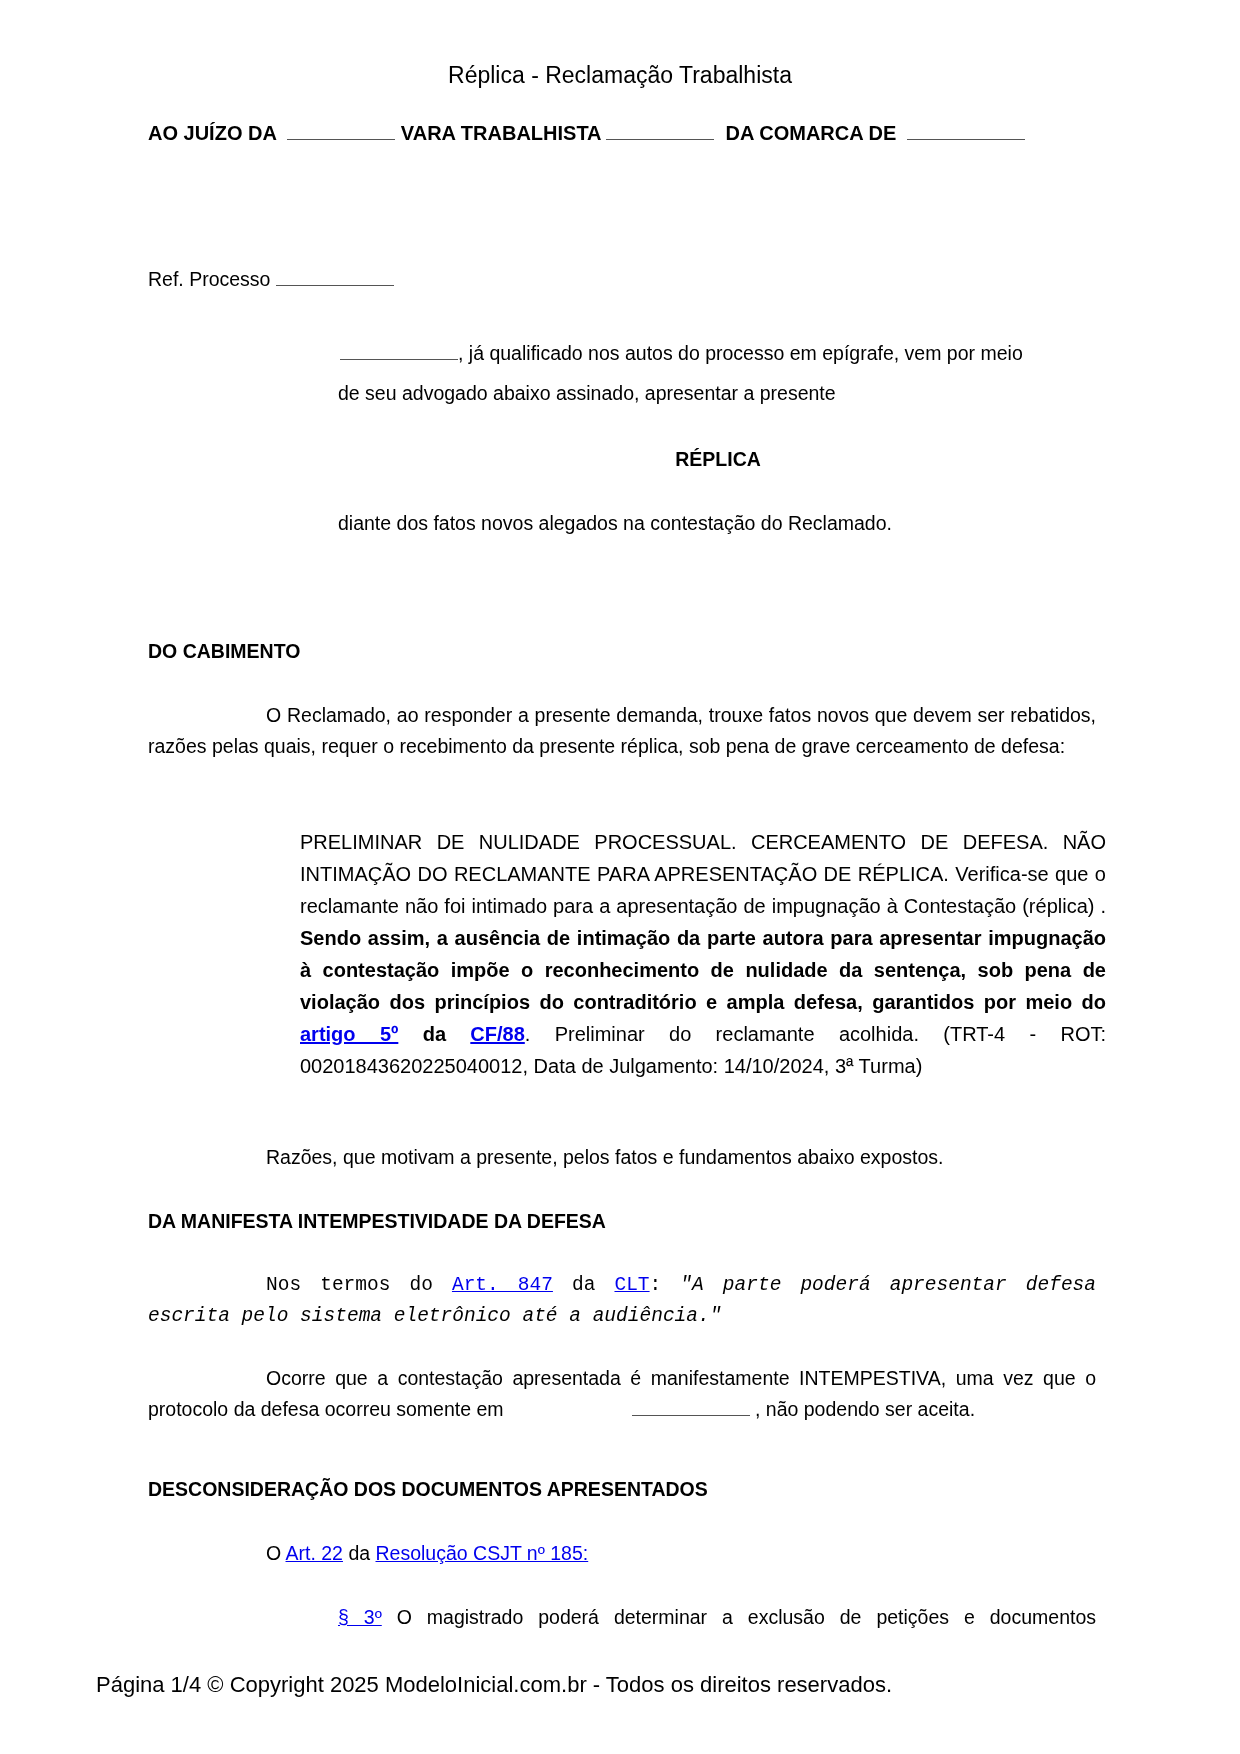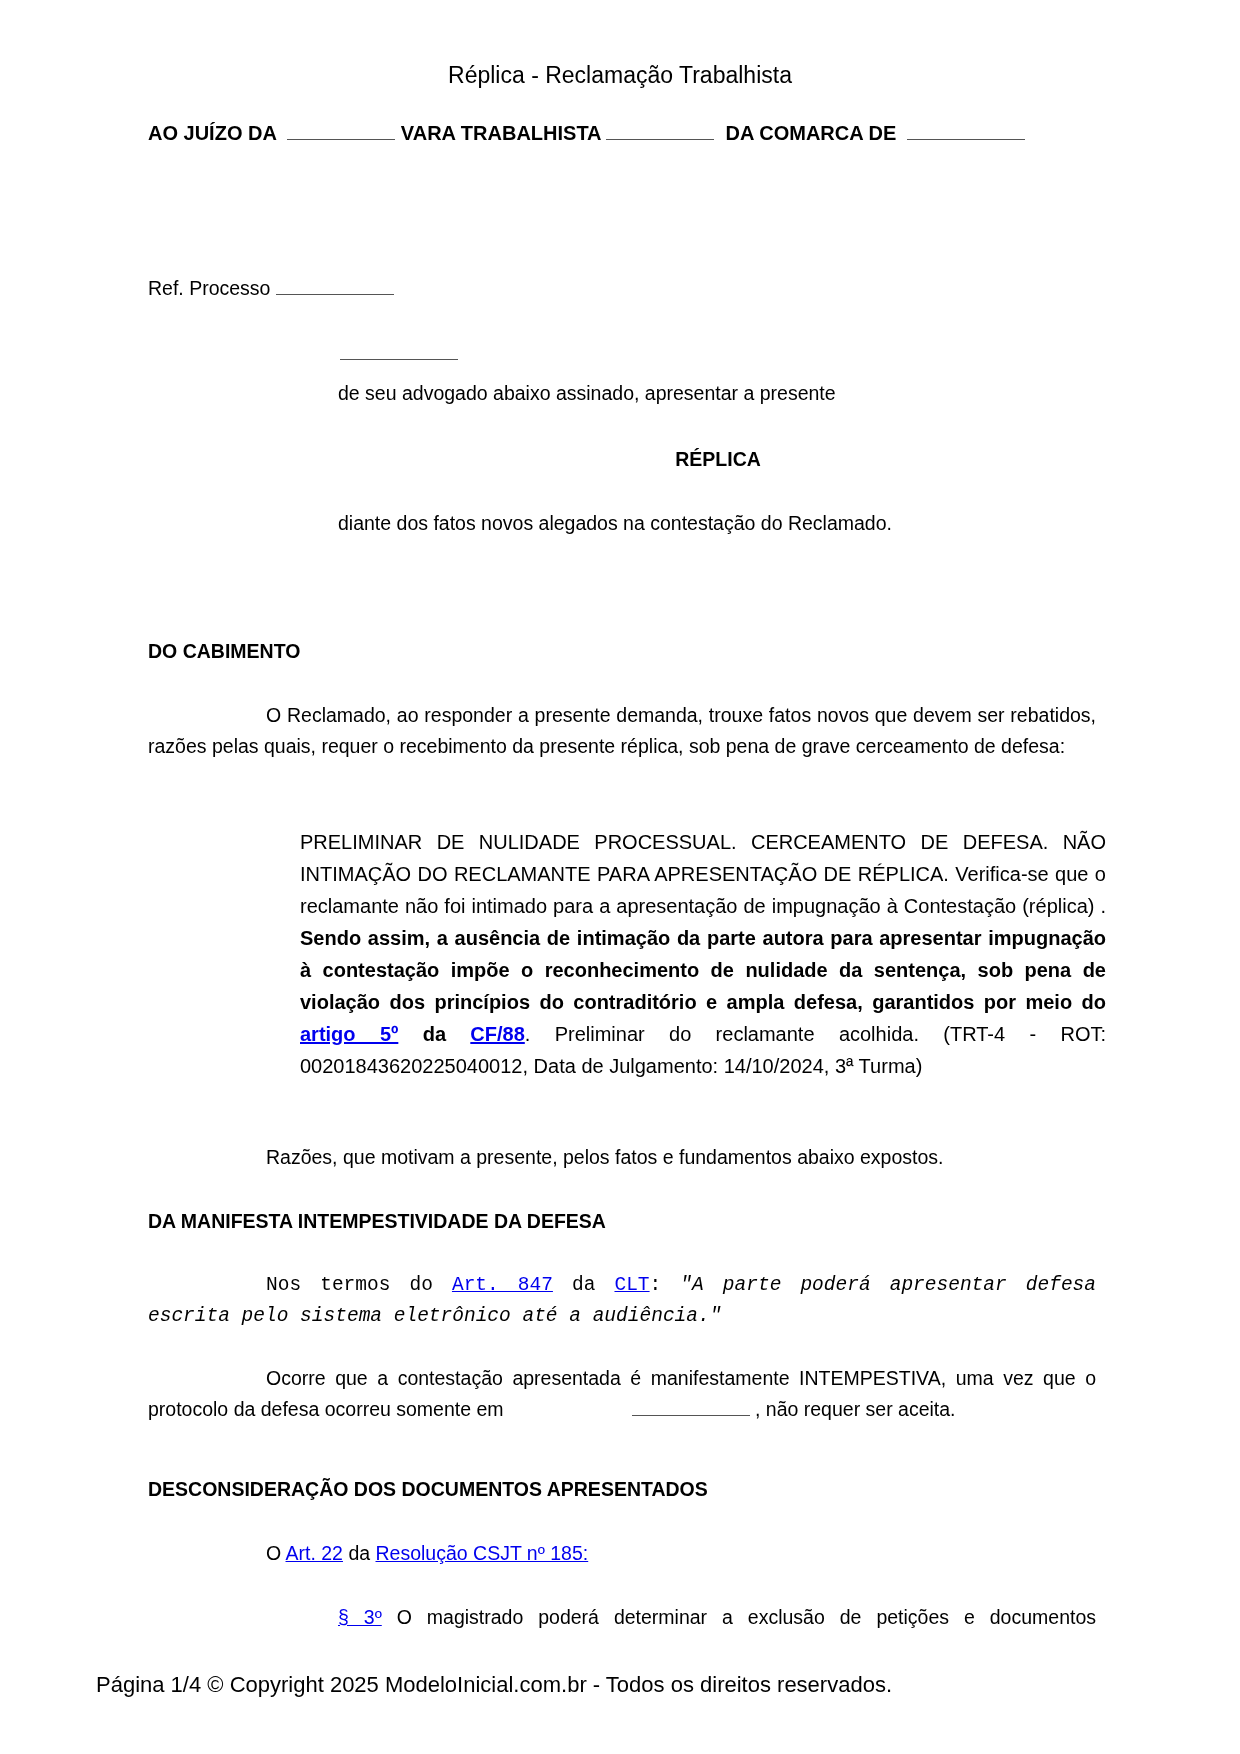--- a/index.html
+++ b/index.html
@@ -1,53 +1,53 @@
 <!DOCTYPE html>
 <html><head>
 <meta charset="utf-8">
 <style>
   html, body { margin: 0; padding: 0; background: #ffffff; }
   body { width: 1240px; height: 1754px; position: relative; overflow: hidden;
          font-family: "Liberation Sans", sans-serif; color: #000; font-size: 19.5px; }
   .abs { position: absolute; }
   .title { top: 62px; left: 0; width: 1240px; text-align: center; font-size: 23px; }
   .court { top: 122px; left: 148px; font-weight: bold; font-size: 20px; white-space: pre; }
-  .ref { top: 277px; left: 148px; white-space: pre; }
+  .ref { top: 268px; left: 148px; white-space: pre; }
   .p { position: absolute; left: 148px; width: 948px; text-align: justify; line-height: 31px; }
   .indent { text-indent: 118px; }
   .bold { font-weight: bold; }
   .ital { font-style: italic; }
   a, .link { color: #0000ee; text-decoration: underline; }
   .heading { position: absolute; left: 148px; font-weight: bold; }
   .quote { position: absolute; left: 300px; width: 806px; text-align: justify; line-height: 32px; font-size: 20px; }
   .blank { display: inline-block; border-bottom: 1px solid #555; height: 16px; vertical-align: baseline; }
   .footer { top: 1672px; left: 0; width: 988px; text-align: center; font-size: 22px; }
 </style>
 </head>
 <body>
 
 <div class="abs title">Réplica - Reclamação Trabalhista</div>
 
 <div class="abs court"><span>AO JUÍZO DA</span>  <span class="blank" style="width:108px"></span> <span>VARA TRABALHISTA</span> <span class="blank" style="width:108px"></span>  <span>DA COMARCA DE</span>  <span class="blank" style="width:118px"></span></div>
 
 <div class="abs ref"><span>Ref. Processo</span> <span class="blank" style="width:118px"></span></div>
 
-<div class="abs" style="top:338px; left:340px; width:756px; line-height:31px;"><span class="blank" style="width:118px"></span></div>
+<div class="abs" style="top:338px; left:340px; width:756px; line-height:31px;"><span class="blank" style="width:118px"></span><span>, já qualificado nos autos do processo em epígrafe, vem por meio</span></div>
 <div class="abs" style="top:382px; left:338px;">de seu advogado abaixo assinado, apresentar a presente</div>
 <div class="abs bold" style="top:448px; left:0; width:1436px; text-align:center;">RÉPLICA</div>
 <div class="abs" style="top:512px; left:338px;">diante dos fatos novos alegados na contestação do Reclamado.</div>
 
 <div class="heading" style="top:640px;">DO CABIMENTO</div>
 <div class="p indent" style="top:700px;">O Reclamado, ao responder a presente demanda, trouxe fatos novos que devem ser rebatidos, razões pelas quais, requer o recebimento da presente réplica, sob pena de grave cerceamento de defesa:</div>
 
 <div class="quote" style="top:826px;"><span>PRELIMINAR DE NULIDADE PROCESSUAL. CERCEAMENTO DE DEFESA. NÃO INTIMAÇÃO DO RECLAMANTE PARA APRESENTAÇÃO DE RÉPLICA. Verifica-se que o reclamante não foi intimado para a apresentação de impugnação à Contestação (réplica) . </span><span class="bold">Sendo assim, a ausência de intimação da parte autora para apresentar impugnação à contestação impõe o reconhecimento de nulidade da sentença, sob pena de violação dos princípios do contraditório e ampla defesa, garantidos por meio do </span><a class="bold">artigo 5º</a><span class="bold"> da </span><a class="bold">CF/88</a><span>. Preliminar do reclamante acolhida. (TRT-4 - ROT: 00201843620225040012, Data de Julgamento: 14/10/2024, 3ª Turma)</span></div>
 
 <div class="abs" style="top:1146px; left:266px;">Razões, que motivam a presente, pelos fatos e fundamentos abaixo expostos.</div>
 
 <div class="heading" style="top:1210px;">DA MANIFESTA INTEMPESTIVIDADE DA DEFESA</div>
 <div class="p indent" style="top:1270px;font-family:Liberation Mono, monospace;"><span>Nos termos do </span><a>Art. 847</a><span> da </span><a>CLT</a><span>: </span><span class="ital">"A parte poderá apresentar defesa escrita pelo sistema eletrônico até a audiência."</span></div>
-<div class="p indent" style="top:1363px;"><span>Ocorre que a contestação apresentada é manifestamente INTEMPESTIVA, uma vez que o protocolo da defesa ocorreu somente em</span><span style="display:inline-block;width:128px;"></span><span class="blank" style="width:118px"></span> <span>, não requer ser aceita.</span></div>
+<div class="p indent" style="top:1363px;"><span>Ocorre que a contestação apresentada é manifestamente INTEMPESTIVA, uma vez que o protocolo da defesa ocorreu somente em</span><span style="display:inline-block;width:128px;"></span><span class="blank" style="width:118px"></span> <span>, não podendo ser aceita.</span></div>
 
 <div class="heading" style="top:1478px;">DESCONSIDERAÇÃO DOS DOCUMENTOS APRESENTADOS</div>
 <div class="abs" style="top:1542px; left:266px;"><span>O </span><a>Art. 22</a><span> da </span><a>Resolução CSJT nº 185:</a></div>
 <div class="abs" style="top:1606px; left:338px; width:758px; text-align:justify; text-align-last:justify;"><a>§ 3º</a><span> O magistrado poderá determinar a exclusão de petições e documentos</span></div>
 
 <div class="abs footer">Página 1/4 © Copyright 2025 ModeloInicial.com.br - Todos os direitos reservados.</div>
 
 </body></html>

